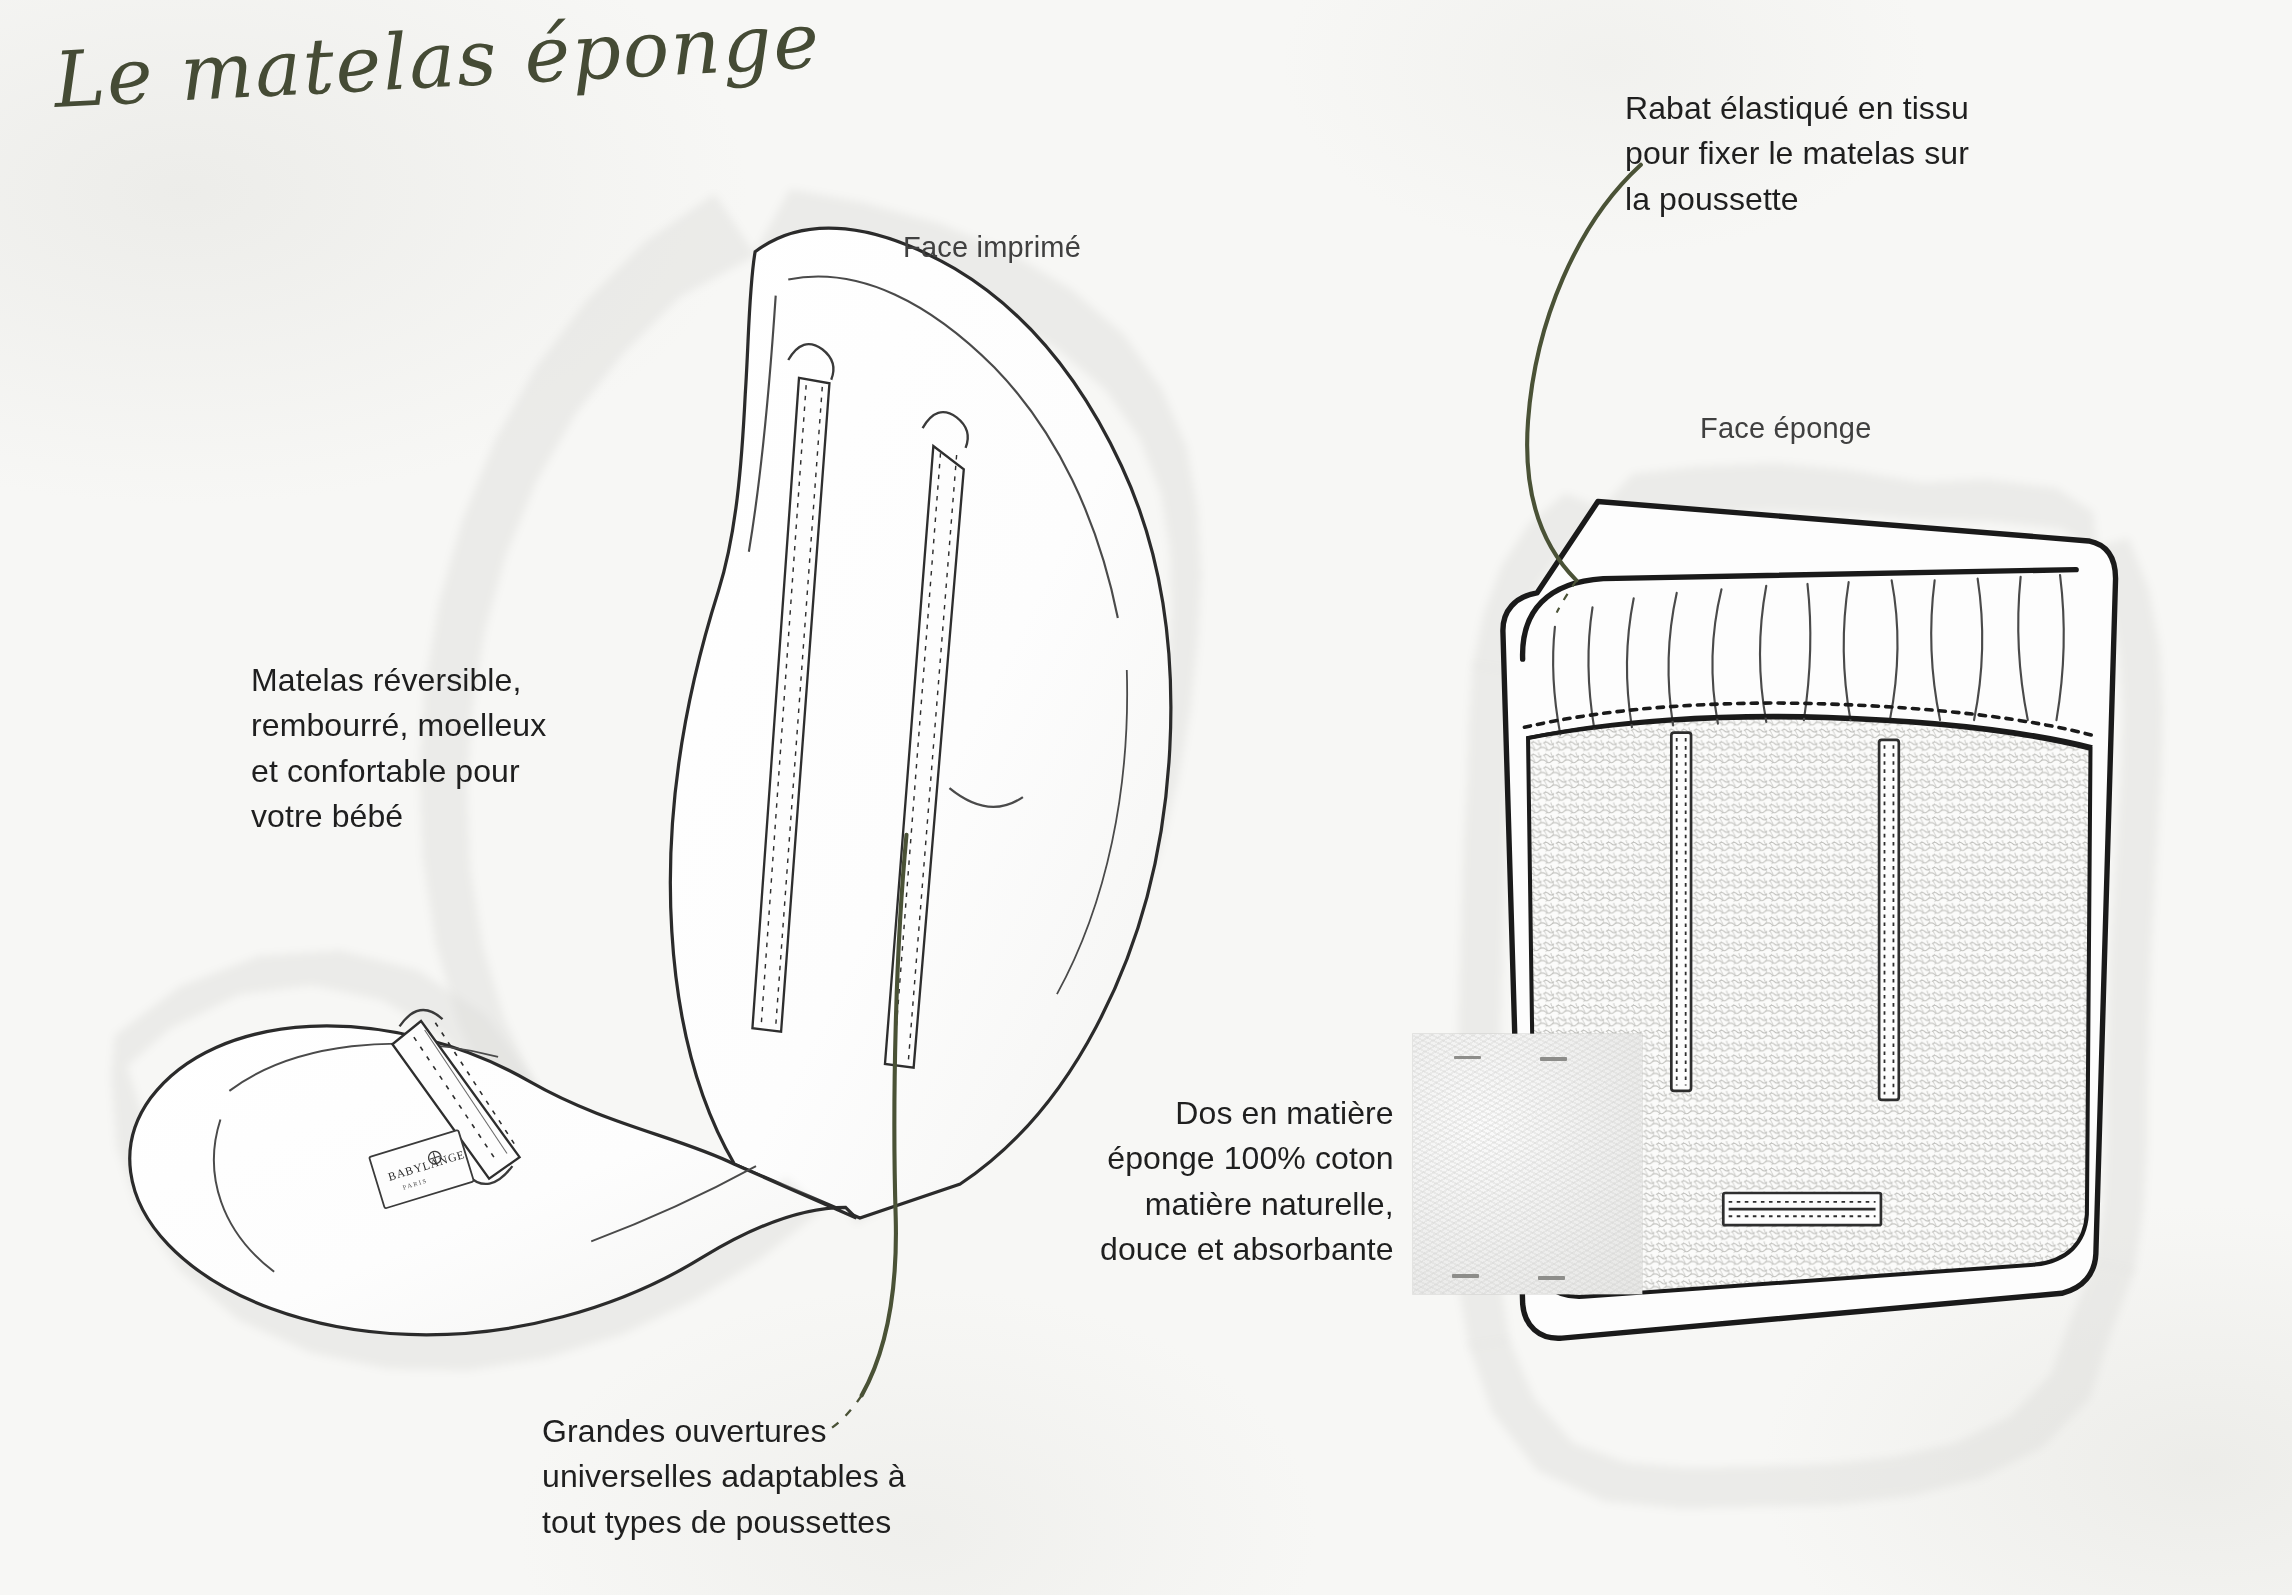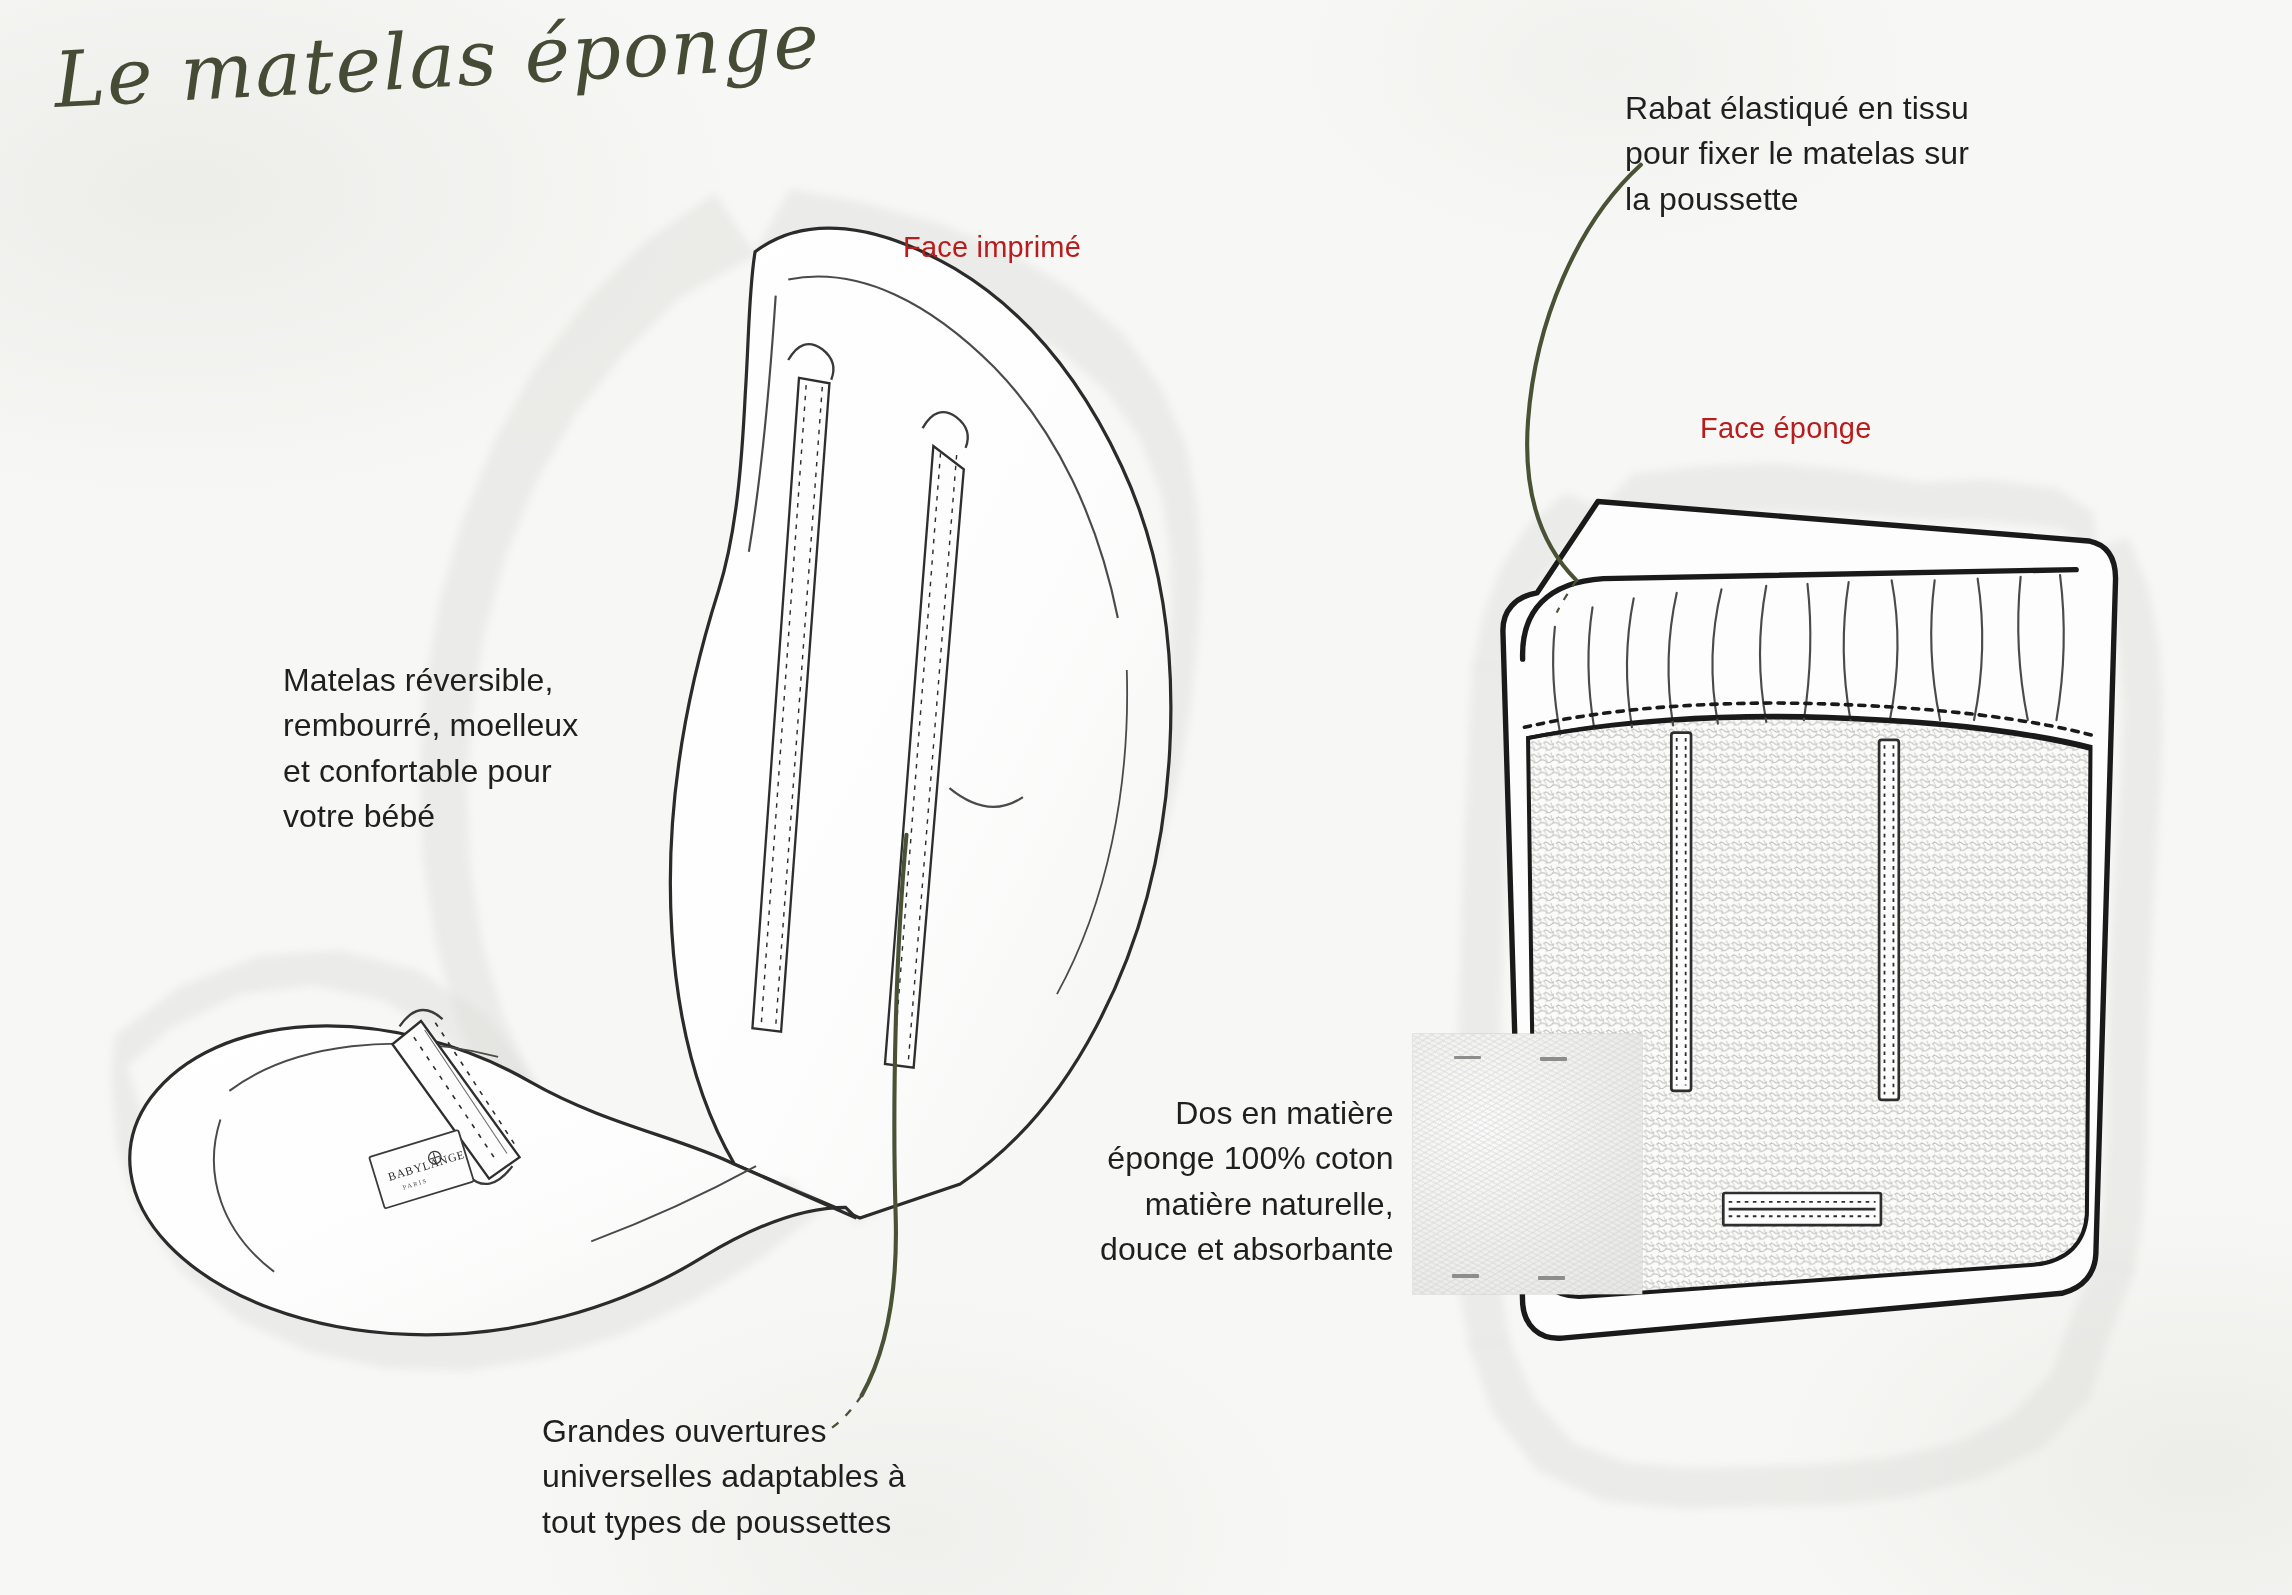--- a/index.html
+++ b/index.html
@@ -40,27 +40,27 @@
   .note{
     position:absolute;
     color:#1f1f1f;
     font-size:32px;
     line-height:1.42;
     letter-spacing:0.1px;
     white-space:pre-line;
   }
   .callout{
     position:absolute;
-    color:#b91c1c;
+    color:#404040;
     font-size:29px;
     letter-spacing:0.2px;
     white-space:nowrap;
   }
 
-  #note-reversible{left:251px;top:658px;margin-left:32px;}
+  #note-reversible{left:251px;top:658px;}
   #note-openings{left:542px;top:1409px;}
   #note-back{left:1100px;top:1091px;text-align:right;}
   #note-flap{left:1625px;top:86px;}
   #label-printed{left:903px;top:231px;}
   #label-sponge{left:1700px;top:412px;}
 
   .swatch{
     position:absolute;
     left:1413px;top:1034px;
     width:229px;height:260px;

